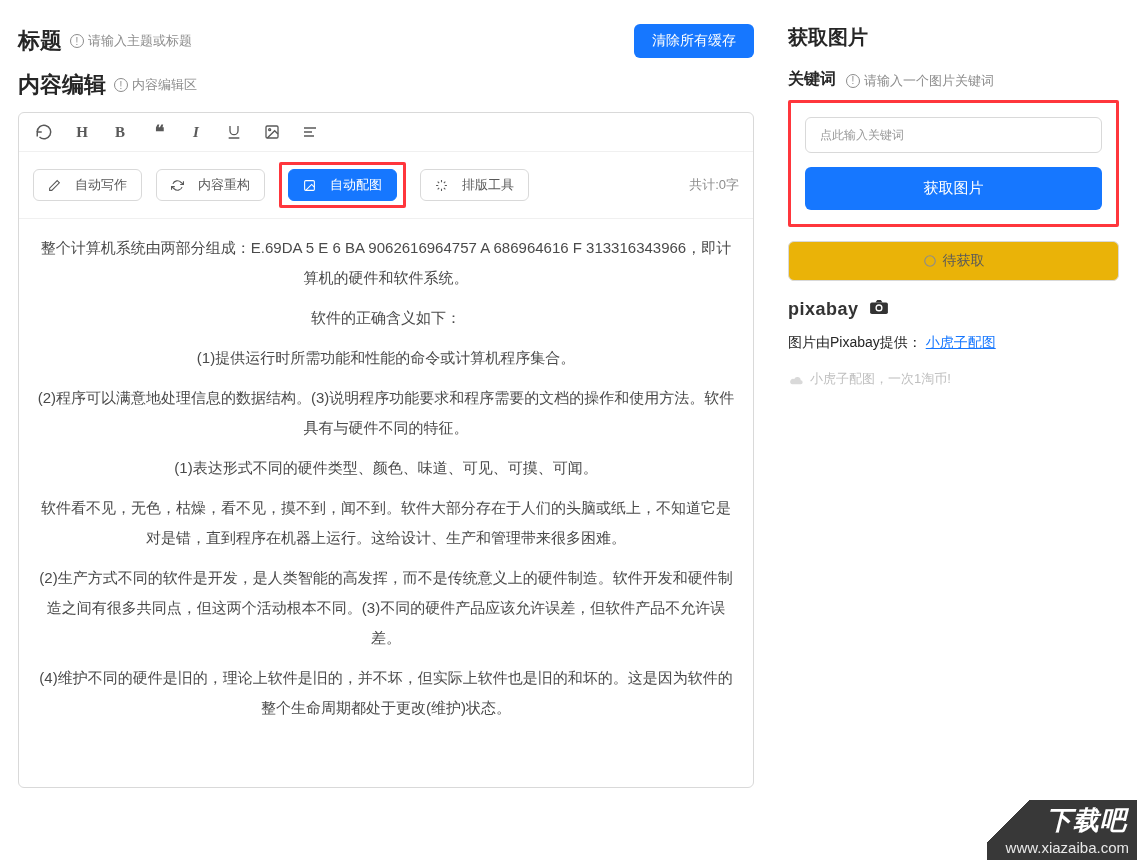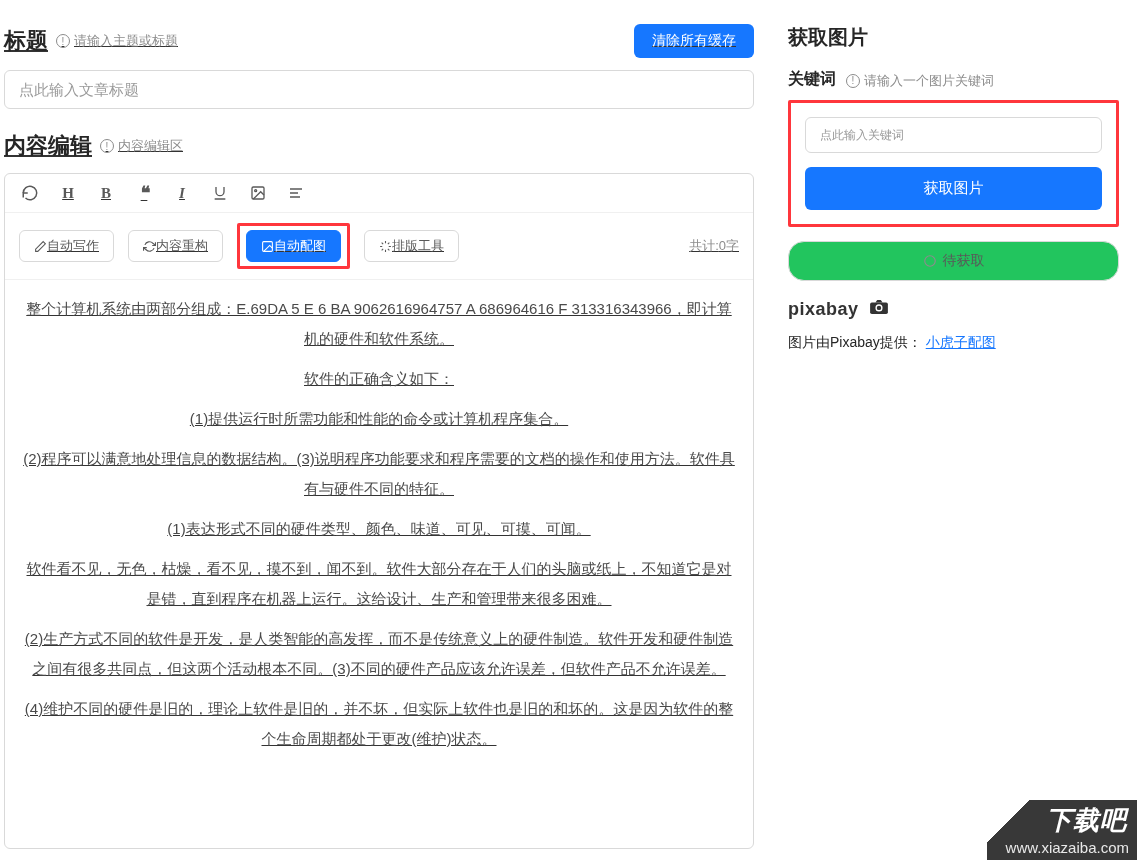--- a/index.html
+++ b/index.html
@@ -1,18 +1,18 @@
 <!DOCTYPE html>
 <html><head>
 <meta charset="utf-8">
 <style>
 * { box-sizing: border-box; margin: 0; padding: 0; }
 body { font-family: -apple-system, "Microsoft YaHei", 微软雅黑, sans-serif; background: #fff; color: #333; font-size: 14px; }
 .container { display: flex; width: 1137px; height: 860px; }
-.main-col { width: 772px; padding: 24px 18px 18px 4px; text-decoration: underline; }
+.main-col { width: 772px; padding: 24px 18px 18px 18px; }
 .side-col { width: 365px; padding: 24px 18px 18px 16px; }
 
 .section-hdr { display: flex; align-items: center; margin-bottom: 12px; }
 .section-title { font-size: 22px; font-weight: 600; color: #262626; margin-right: 8px; }
 .section-hint { color: #8c8c8c; font-size: 13px; display: inline-flex; align-items: center; }
 .hint-circle { width: 14px; height: 14px; border: 1px solid #8c8c8c; border-radius: 50%; display: inline-flex; align-items: center; justify-content: center; font-size: 10px; margin-right: 4px; color: #8c8c8c; font-style: normal; }
 
 .clear-btn { margin-left: auto; background: #1677ff; color: #fff; border: none; padding: 8px 18px; border-radius: 6px; font-size: 14px; cursor: pointer; }
 
 .title-input { width: 100%; border: 1px solid #d9d9d9; border-radius: 6px; padding: 10px 14px; font-size: 15px; color: #555; margin-bottom: 22px; }
@@ -21,37 +21,37 @@
 .editor-wrap { border: 1px solid #d9d9d9; border-radius: 6px; overflow: hidden; }
 
 .toolbar-row1 { display: flex; align-items: center; gap: 16px; padding: 8px 14px; border-bottom: 1px solid #f0f0f0; }
 .tb-icon { color: #595959; cursor: pointer; font-size: 16px; display: inline-flex; align-items: center; justify-content: center; width: 22px; height: 22px; }
 .tb-heading { font-weight: 700; font-size: 15px; font-family: Georgia, serif; }
 .tb-bold { font-weight: 900; font-size: 15px; font-family: Georgia, serif; }
 .tb-quote { font-weight: 900; font-size: 18px; font-family: Georgia, serif; letter-spacing: -3px; }
 .tb-italic { font-style: italic; font-weight: 700; font-family: Georgia, serif; font-size: 15px; }
 
 .toolbar-row2 { display: flex; align-items: center; gap: 14px; padding: 10px 14px; border-bottom: 1px solid #f0f0f0; }
-.action-btn { display: inline-flex; align-items: center; gap: 0; border: 1px solid #d9d9d9; background: #fff; color: #595959; padding: 6px 14px; border-radius: 6px; font-size: 13px; cursor: pointer; }
+.action-btn { display: inline-flex; align-items: center; gap: 14px; border: 1px solid #d9d9d9; background: #fff; color: #595959; padding: 6px 14px; border-radius: 6px; font-size: 13px; cursor: pointer; }
 .action-btn.selected { background: #1677ff; color: #fff; border-color: #1677ff; }
 .highlight-box { border: 3px solid #ff363c; border-radius: 2px; padding: 4px 6px; display: inline-flex; }
 .counter { margin-left: auto; color: #8c8c8c; font-size: 13px; }
 
 .editor-body { padding: 14px 16px 40px 16px; line-height: 2.0; color: #4a4a4a; font-size: 15px; height: 568px; overflow-y: auto; text-align: center; }
 .editor-body p { margin-bottom: 10px; }
 
 .keyword-label { font-size: 16px; font-weight: 600; color: #262626; }
 .side-hint { color: #8c8c8c; font-size: 13px; display: inline-flex; align-items: center; margin-left: 6px; }
 
 .highlight-side { border: 3px solid #ff363c; border-radius: 2px; padding: 14px 14px; margin-top: 10px; margin-bottom: 14px; }
 .keyword-input { width: 100%; border: 1px solid #d9d9d9; border-radius: 6px; padding: 10px 14px; font-size: 12px; margin-bottom: 14px; }
 .keyword-input::placeholder { color: #9a9a9a; }
 .fetch-btn { width: 100%; background: #1677ff; color: #fff; border: none; padding: 12px; border-radius: 6px; font-size: 15px; cursor: pointer; }
 
-.wait-btn { width: 100%; border: 1px solid #d9d9d9; background: #22c55e; color: #595959; padding: 10px; border-radius: 16px; font-size: 14px; display: flex; align-items: center; justify-content: center; gap: 6px; cursor: pointer; }
+.wait-btn { width: 100%; border: 1px solid #d9d9d9; background: #eab308; color: #595959; padding: 10px; border-radius: 6px; font-size: 14px; display: flex; align-items: center; justify-content: center; gap: 6px; cursor: pointer; }
 
 .pixabay-badge { margin-top: 18px; display: inline-block; color: #333; font-size: 18px; font-family: Verdana, 微软雅黑, sans-serif; letter-spacing: 0.5px; font-weight: 600; }
 .cam-icon { display: inline-block; margin-left: 4px; }
 .provider-line { margin-top: 14px; font-size: 14px; color: #262626; }
 .more-link { color: #1677ff; text-decoration: underline; cursor: pointer; }
 .cloud-line { margin-top: 18px; color: #bfbfbf; font-size: 13px; display: flex; align-items: center; gap: 6px; }
 
 .watermark { position: fixed; right: 0; bottom: 0; width: 180px; height: 80px; pointer-events: none; }
 .watermark .wm-bg { position: absolute; right: 0; bottom: 0; width: 150px; height: 60px; background: linear-gradient(135deg, transparent 30px, rgba(0,0,0,0.78) 30px); }
 .watermark .wm-text { position: absolute; right: 10px; bottom: 22px; color: #fff; font-size: 26px; font-weight: 900; font-style: italic; letter-spacing: 1px; }
@@ -67,21 +67,20 @@
 
     <div class="section-hdr">
       <span class="section-title">标题</span>
       <span class="section-hint">
         <span class="hint-circle">!</span>
         <span>请输入主题或标题</span>
       </span>
       <button class="clear-btn">清除所有缓存</button>
     </div>
 
-    <input class="title-input" placeholder="点此输入文章标题" style="">
 
     <div class="section-hdr">
       <span class="section-title">内容编辑</span>
       <span class="section-hint">
         <span class="hint-circle">!</span>
         <span>内容编辑区</span>
       </span>
     </div>
 
     <div class="editor-wrap">
@@ -204,20 +203,26 @@
             <circle cx="12" cy="10" r="2.5" fill="#333"></circle>
           </svg>
       </span>
     </div>
 
     <div class="provider-line">
       <span>图片由Pixabay提供：</span>
       <a class="more-link">小虎子配图</a>
     </div>
 
+    <div class="cloud-line">
+      <svg width="16" height="12" viewBox="0 0 24 16" fill="#d9d9d9">
+          <path d="M19 10a5 5 0 0 0-9.6-2A4 4 0 0 0 6 16h13a3 3 0 0 0 0-6z"></path>
+        </svg>
+      <span>小虎子配图，一次1淘币!</span>
+    </div>
   </div>
 </div>
 
 <div class="watermark">
   <div class="wm-bg"></div>
   <div class="wm-text">下载吧</div>
   <div class="wm-url">www.xiazaiba.com</div>
 </div>
 
 </body></html>

